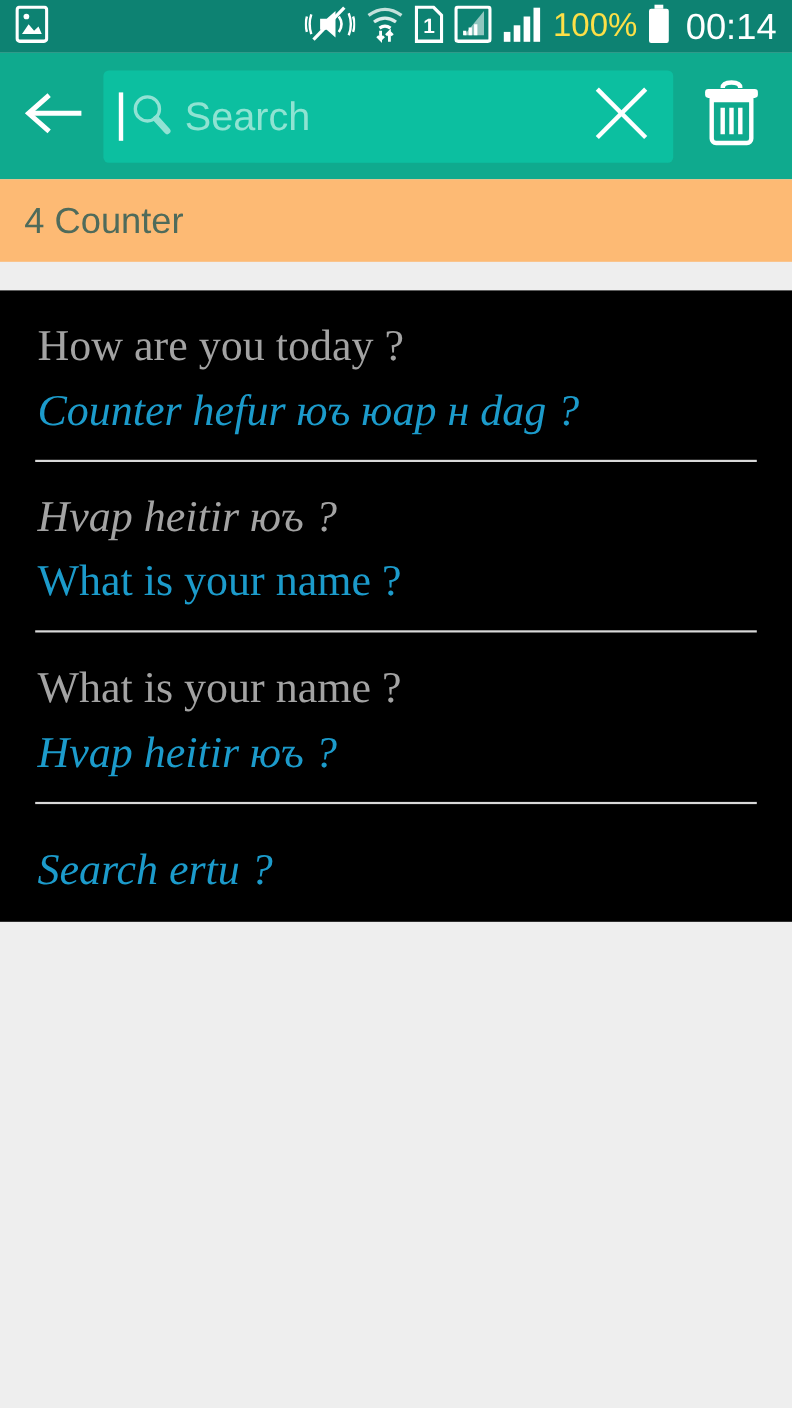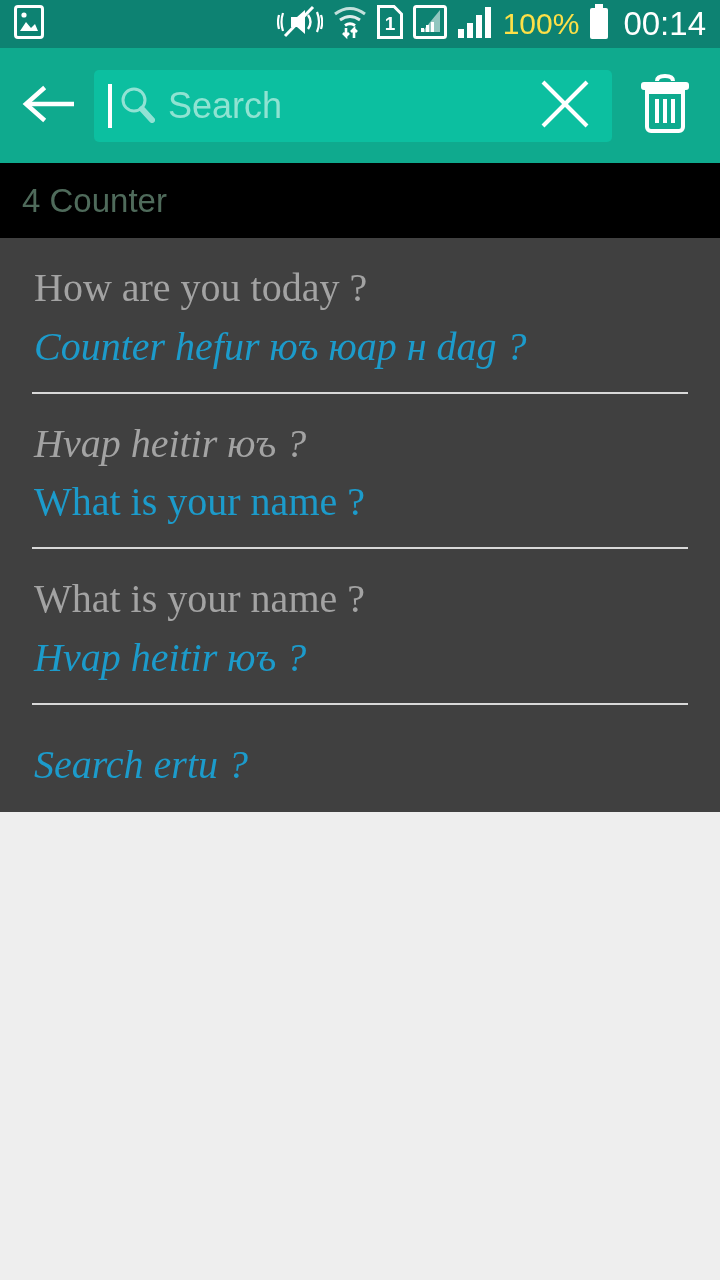--- a/index.html
+++ b/index.html
@@ -31,21 +31,21 @@
   
   .toolbar {
     position:relative; height:115px; background:#0FAA8E;
     display:flex; align-items:center; padding:0 18px;
   }
   .back-btn {
     width:62px; height:62px; display:flex; align-items:center; justify-content:center;
     flex:0 0 auto;
   }
   .searchfield {
-    position:relative; flex:1 1 auto; height:72px; margin:0 10px 0 14px;
+    position:relative; flex:1 1 auto; height:84px; margin:0 10px 0 14px;
     background:#0CBFA0; border-radius:5px; display:flex; align-items:center;
     padding-left:14px;
   }
   .caret {
     width:4px; height:44px; background:#ffffff; flex:0 0 auto; margin-right:6px;
   }
   .mag { flex:0 0 auto; opacity:.55; margin-right:12px; }
   .ph {
     color:#8FE3D2; font-size:36px; line-height:1;
     font-family:"Liberation Sans", sans-serif; white-space:nowrap;
@@ -54,41 +54,41 @@
     position:absolute; right:16px; top:50%; transform:translateY(-50%);
     width:62px; height:62px; display:flex; align-items:center; justify-content:center;
   }
   .trash-btn {
     width:74px; height:74px; flex:0 0 auto;
     display:flex; align-items:center; justify-content:center; margin-left:6px;
   }
 
   
   .sortbar {
-    position:relative; height:75px; background:#000000;
+    position:relative; height:75px; background:#fdba74;
     display:flex; align-items:center; padding:0 22px;
   }
   .counter {
     color:#4F6B5B; font-size:33px; font-family:"Liberation Sans", sans-serif;
   }
   .sort-group {
     margin-left:auto; display:flex; align-items:center;
   }
   .sort-label {
     color:#54705F; font-size:33px; font-family:"Liberation Sans", sans-serif;
   }
   .sort-arrow { margin:0 16px 0 18px; display:block; }
   .sort-value {
     color:#4A6856; font-size:33px; font-weight:bold;
     font-family:"Liberation Sans", sans-serif;
   }
   .caret-down { margin-left:62px; display:block; }
 
   
-  .list { position:relative; background:#404040; }
+  .list { position:relative; background:#000000;margin-top:26px; }
   .row { position:relative; padding:26px 0 22px 0; }
   .row .inner { padding:0 34px; }
   .line {
     font-family:"Liberation Serif", serif;
     font-size:40px; line-height:1.22; white-space:nowrap;
   }
   .line.primary   { color:#A3A3A3; }
   .line.secondary { color:#1C9BCB; margin-top:10px; }
   .line.ital { font-style:italic; }
   .divider {

